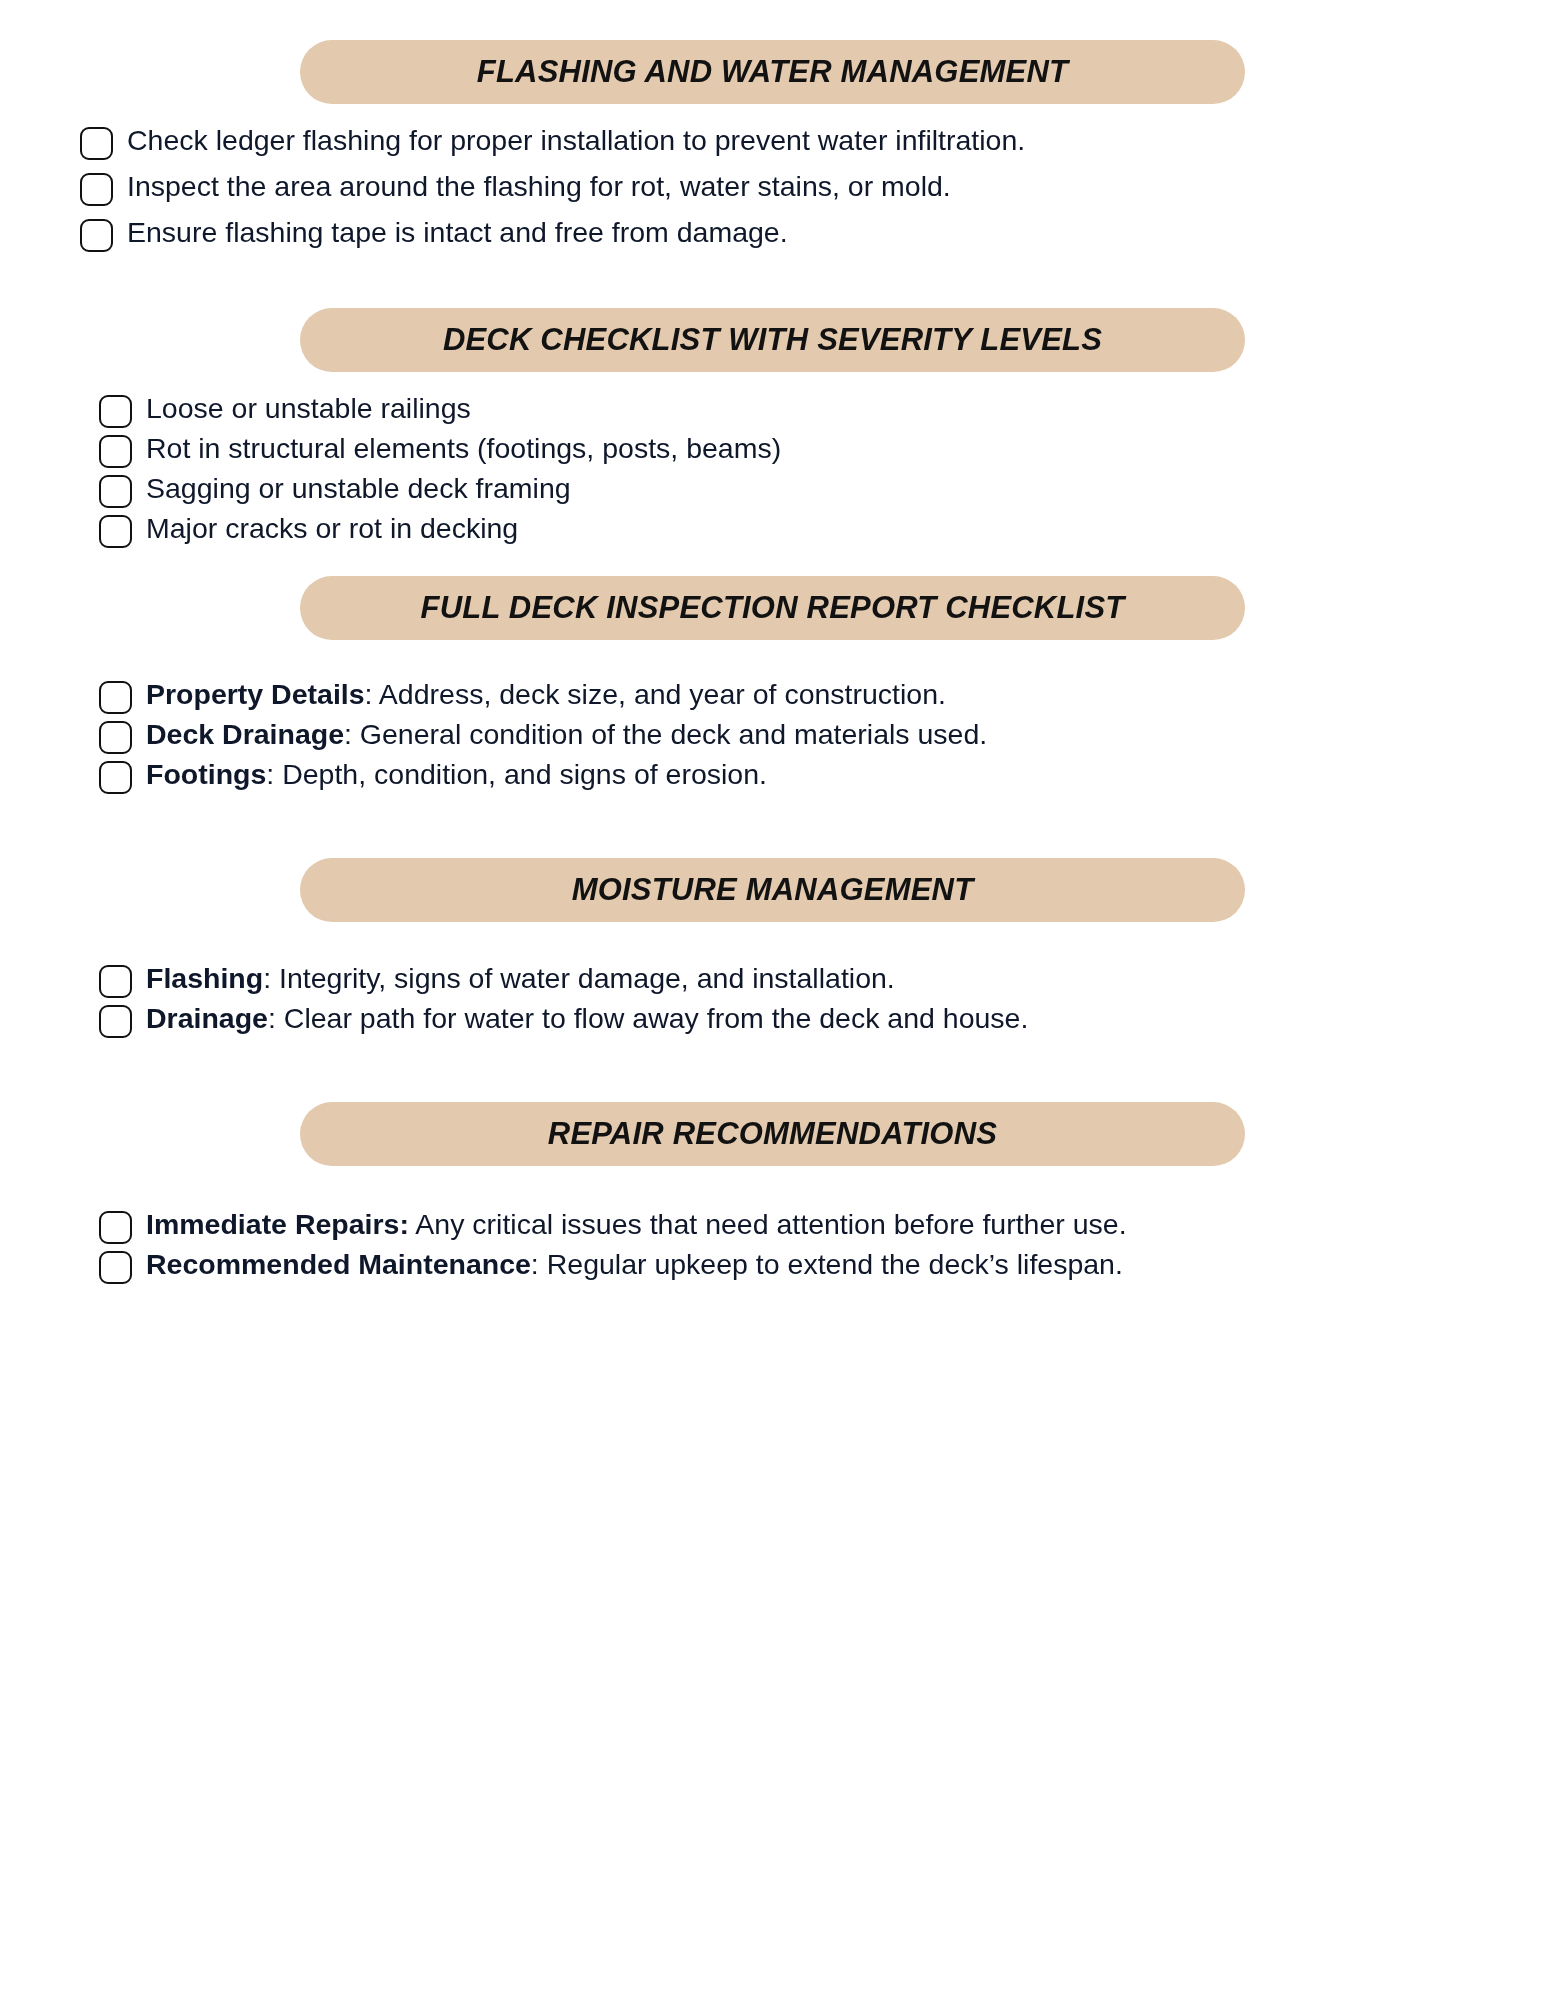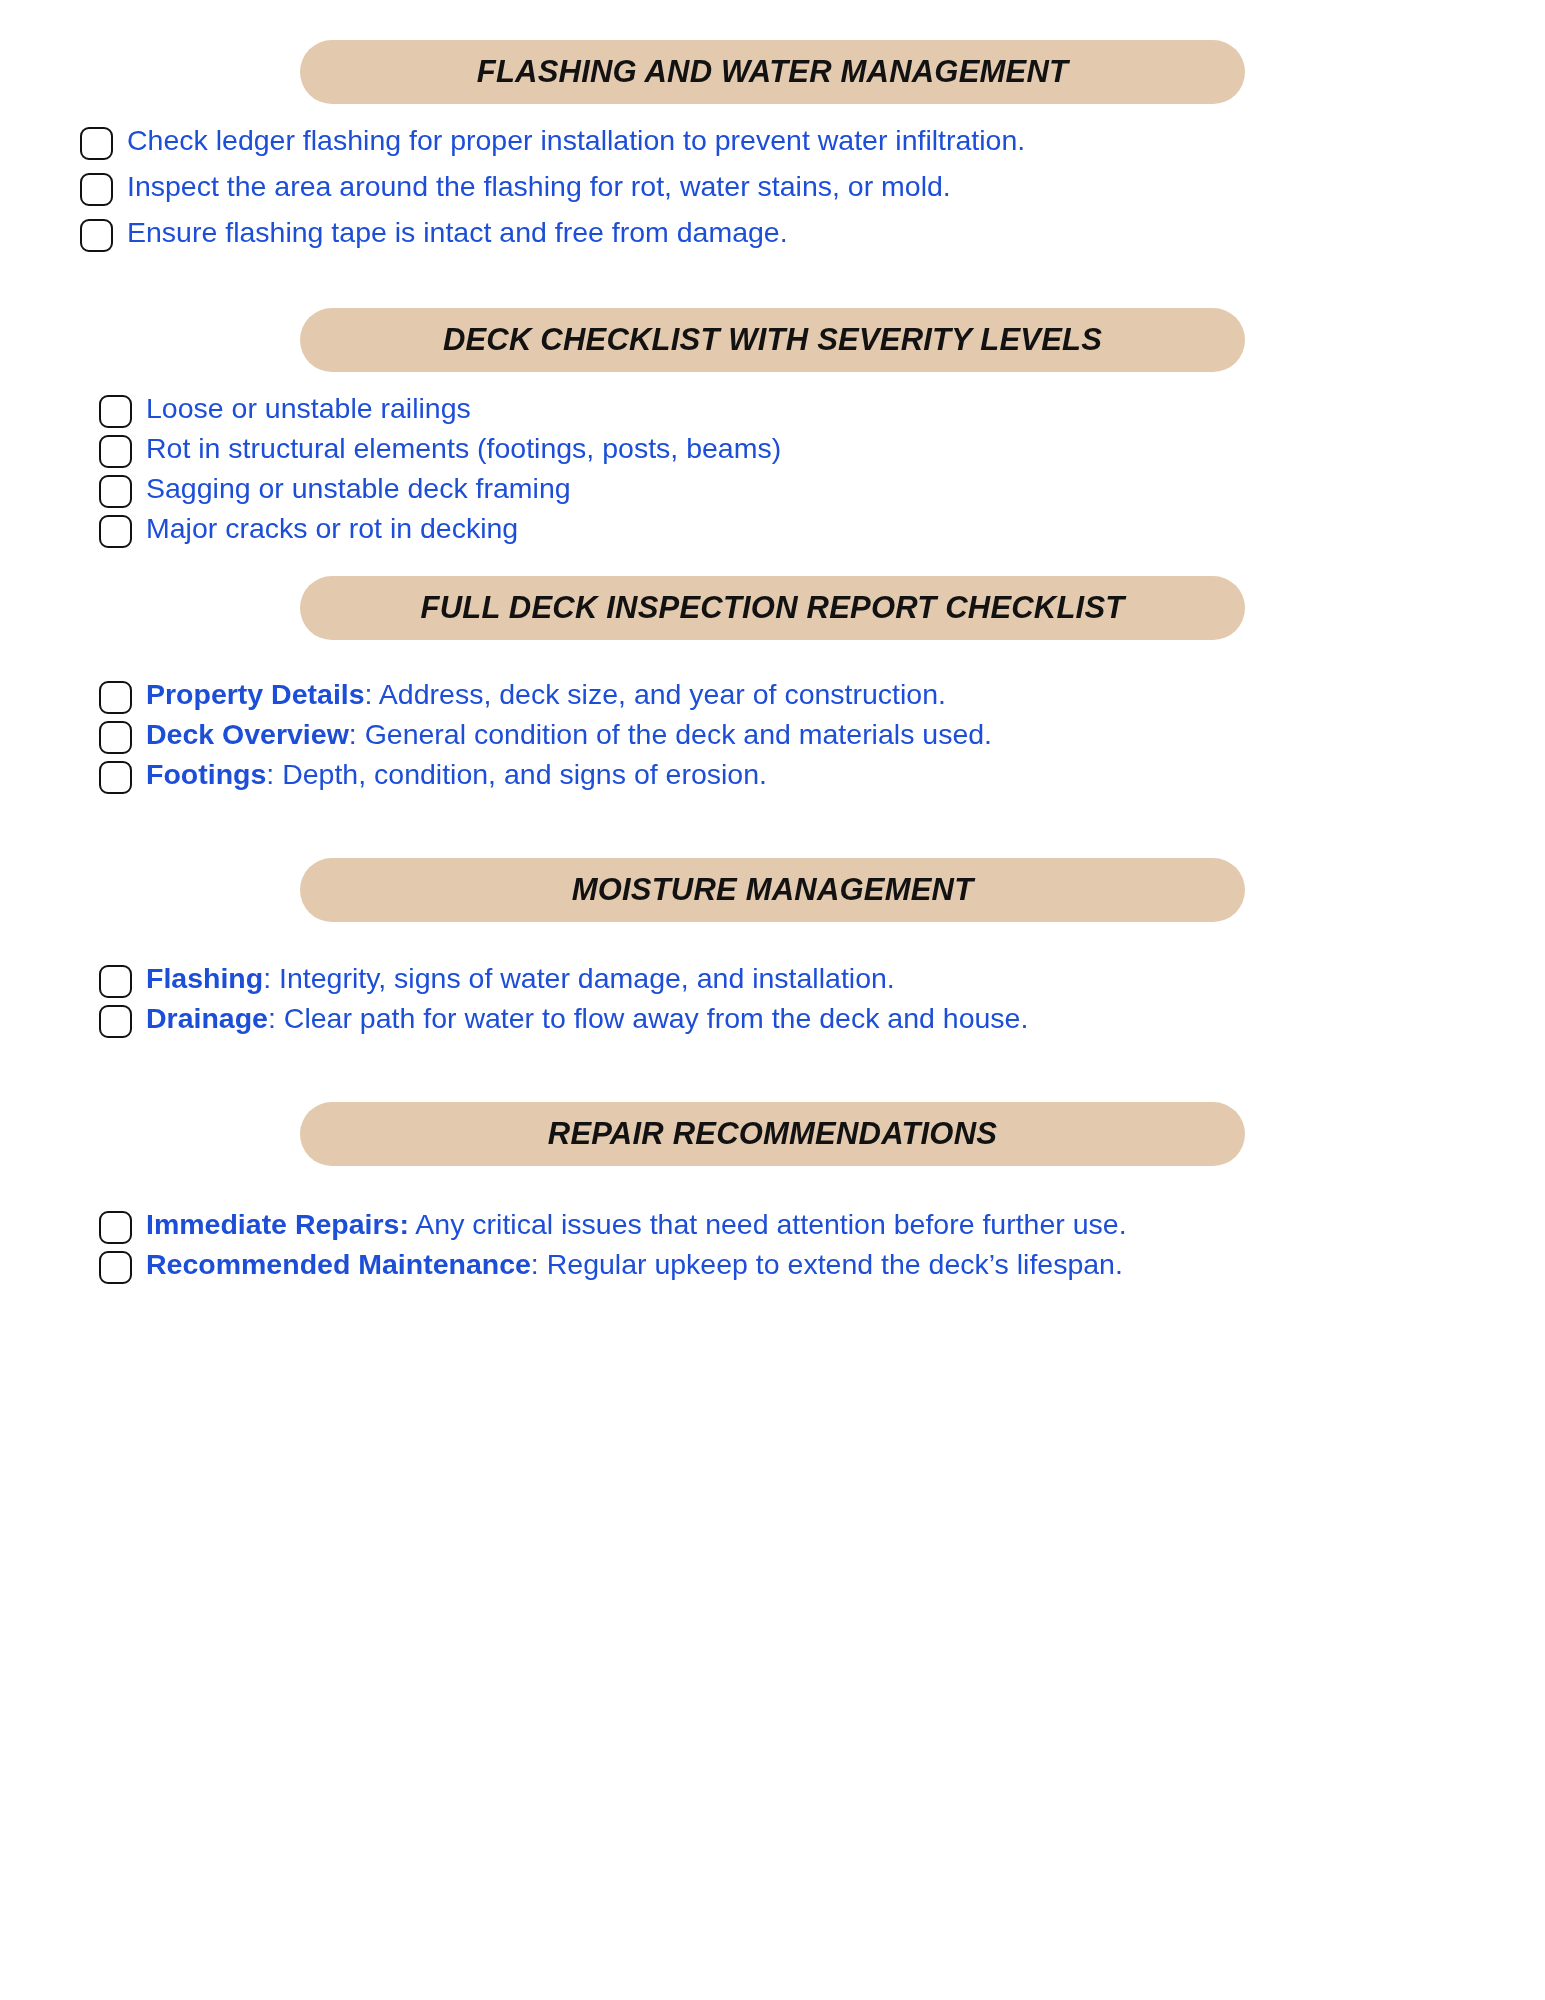--- a/index.html
+++ b/index.html
@@ -57,21 +57,21 @@
     border: 2.5px solid #111111;
     border-radius: 9px;
     box-sizing: border-box;
     margin-top: 5px;
     margin-right: 14px;
     background: #ffffff;
   }
   .item-text {
     font-size: 28.5px;
     line-height: 1.30;
-    color: #1d4ed8;
+    color: #0f172a;
     max-width: 1100px;
   }
   .item-text b {
     font-weight: bold;
   }
   .gap-sm { height: 26px; }
   .gap-md { height: 48px; }
   .gap-lg { height: 62px; }
   .tight .item { margin-bottom: 2px; padding-left: 19px; }
   .footer {
@@ -141,21 +141,21 @@
 
     <div class="section">
       <div class="band">FULL DECK INSPECTION REPORT CHECKLIST</div>
       <div class="items tight" style="margin-top:36px;">
         <div class="item">
           <div class="checkbox"></div>
           <div class="item-text"><b>Property Details</b><span>: Address, deck size, and year of construction.</span></div>
         </div>
         <div class="item">
           <div class="checkbox"></div>
-          <div class="item-text"><b>Deck Overview</b><span>: General condition of the deck and materials used.</span></div>
+          <div class="item-text"><b>Deck Drainage</b><span>: General condition of the deck and materials used.</span></div>
         </div>
         <div class="item">
           <div class="checkbox"></div>
           <div class="item-text"><b>Footings</b><span>: Depth, condition, and signs of erosion.</span></div>
         </div>
       </div>
     </div>
 
     <div class="gap-lg"></div>
 

